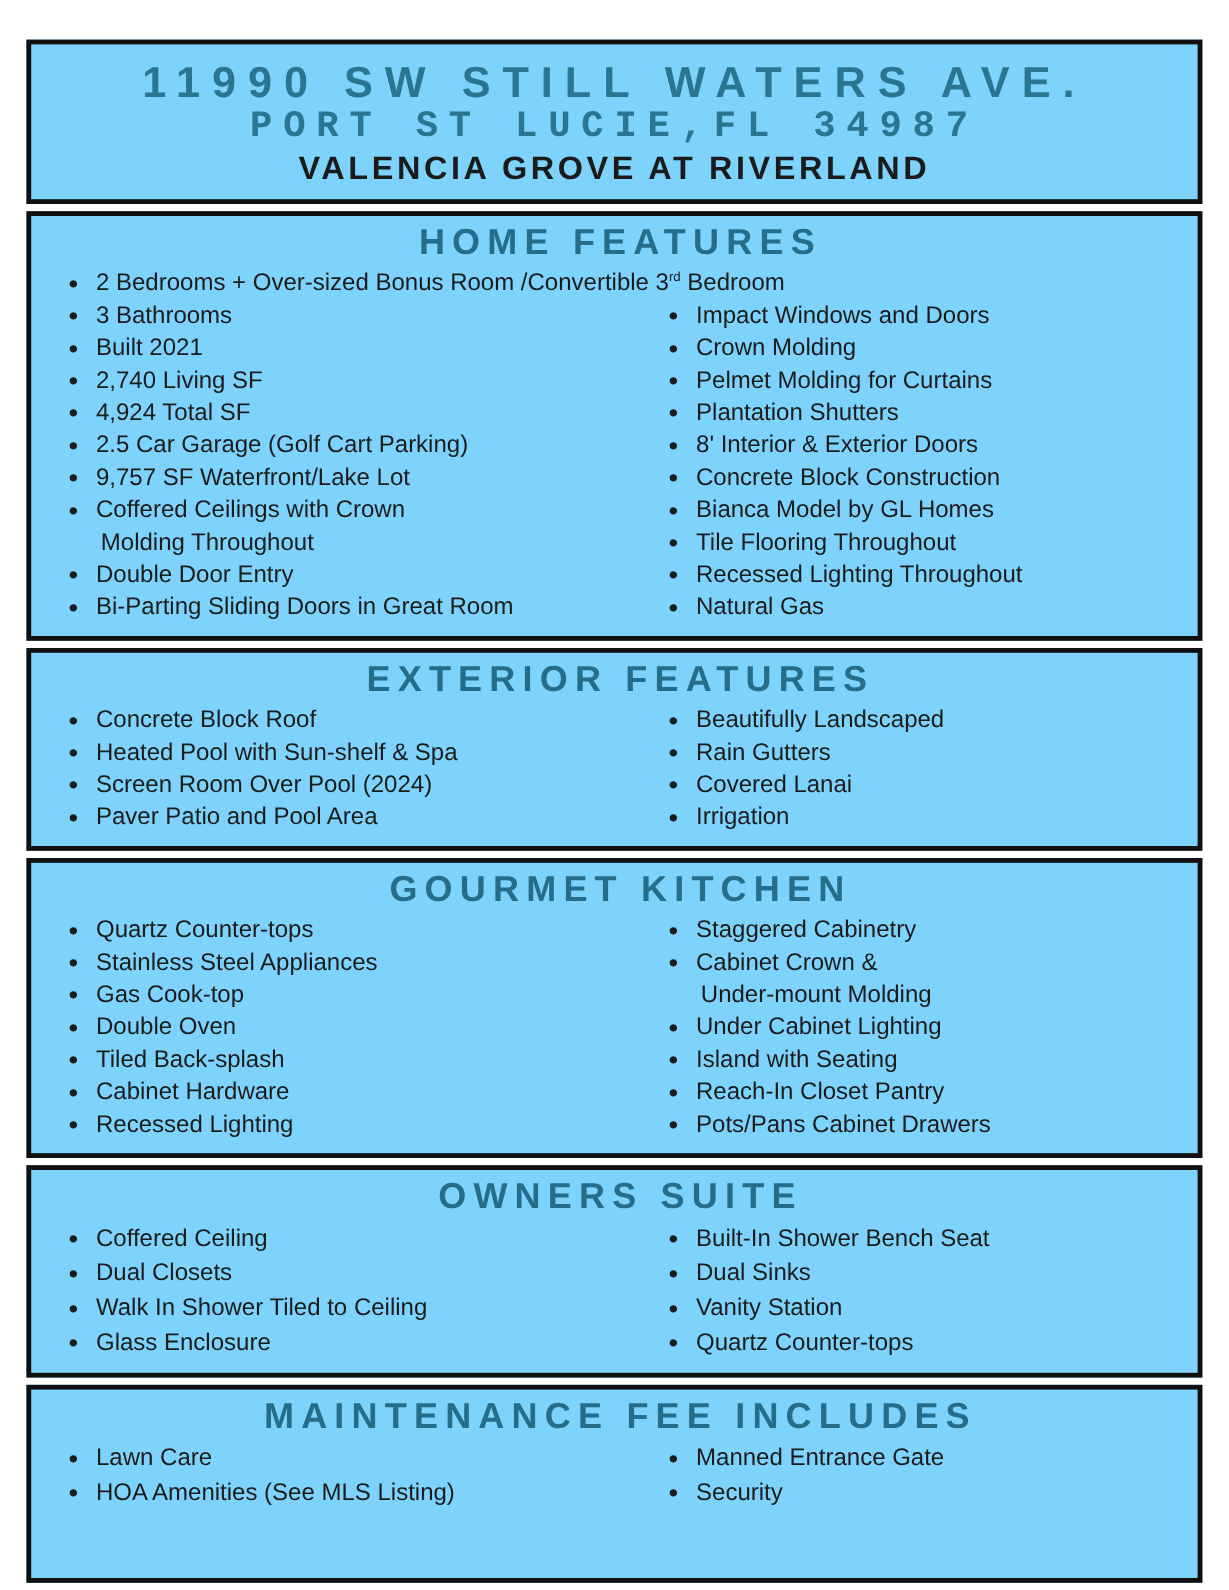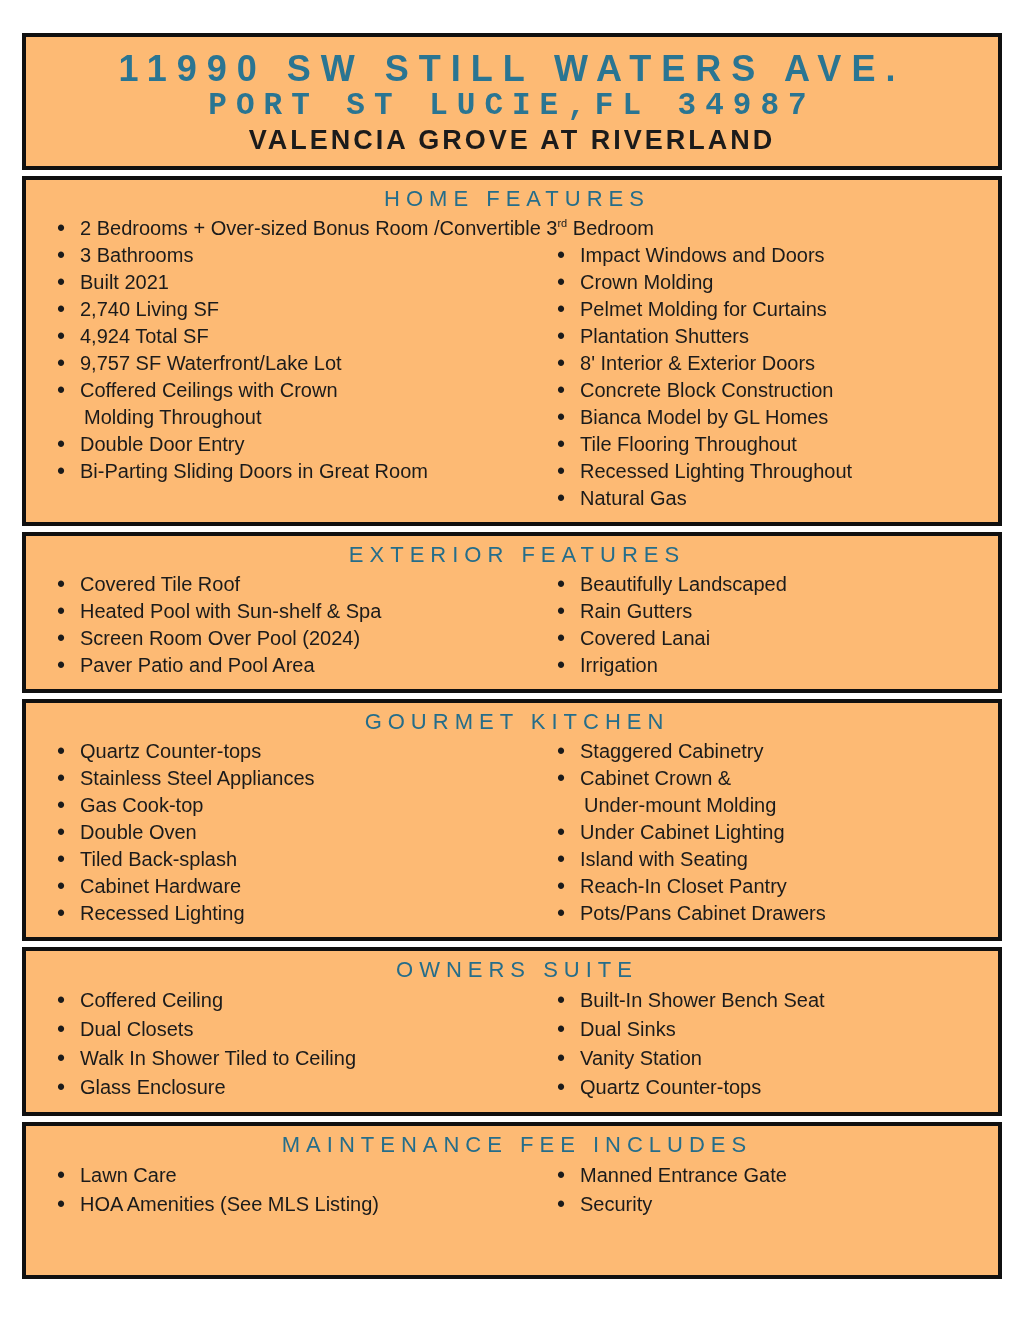--- a/index.html
+++ b/index.html
@@ -12,21 +12,21 @@
   html,body{margin:0;padding:0;background:#ffffff;}
   body{
     width:1024px;height:1325px;
     font-family:"Liberation Sans","DejaVu Sans",sans-serif;
     color:var(--ink);
     overflow:hidden;
   }
   .page{padding:33px 22px 0 22px;}
   .box{
     border:4px solid var(--border);
-    background:#fdba74;
+    background:#7dd3fc;
     margin-bottom:6px;
   }
   
   .header-box{text-align:center;padding:12px 4px 10px 4px;}
   .addr1{
     color:var(--address-teal);
     font-weight:bold;
     font-size:36px;
     letter-spacing:10px;
     line-height:1.1;
@@ -49,22 +49,22 @@
     line-height:1.15;
     margin-top:2px;
     white-space:nowrap;
   }
   
   .section{padding:4px 18px 10px 28px;}
   .section h2{
     margin:2px 0 3px 0;
     text-align:center;
     color:var(--teal);
-    font-size:22px;
-    font-weight:normal;
+    font-size:30px;
+    font-weight:bold;
     letter-spacing:6px;
     white-space:nowrap;
   }
   ul.features{
     list-style:none;
     margin:0;padding:0;
   }
   ul.features li{
     position:relative;
     padding-left:26px;
@@ -105,20 +105,21 @@
     <h2>HOME FEATURES</h2>
     <ul class="features lead-list">
       <li><span>2 Bedrooms + Over-sized Bonus Room /Convertible 3</span><sup>rd</sup><span> Bedroom</span></li>
     </ul>
     <div class="cols">
       <ul class="features col-left">
           <li>3 Bathrooms</li>
           <li>Built 2021</li>
           <li>2,740 Living SF</li>
           <li>4,924 Total SF</li>
+          <li>2.5 Car Garage (Golf Cart Parking)</li>
           <li>9,757 SF Waterfront/Lake Lot</li>
           <li>Coffered Ceilings with Crown</li>
           <li class="cont">Molding Throughout</li>
           <li>Double Door Entry</li>
           <li>Bi-Parting Sliding Doors in Great Room</li>
         </ul>
       <ul class="features col-right">
           <li>Impact Windows and Doors</li>
           <li>Crown Molding</li>
           <li>Pelmet Molding for Curtains</li>
@@ -130,21 +131,21 @@
           <li>Recessed Lighting Throughout</li>
           <li>Natural Gas</li>
         </ul>
     </div>
   </div>
 
   <div class="box section sec-ext">
     <h2>EXTERIOR FEATURES</h2>
     <div class="cols">
       <ul class="features col-left">
-          <li>Covered Tile Roof</li>
+          <li>Concrete Block Roof</li>
           <li>Heated Pool with Sun-shelf &amp; Spa</li>
           <li>Screen Room Over Pool (2024)</li>
           <li>Paver Patio and Pool Area</li>
         </ul>
       <ul class="features col-right">
           <li>Beautifully Landscaped</li>
           <li>Rain Gutters</li>
           <li>Covered Lanai</li>
           <li>Irrigation</li>
         </ul>

